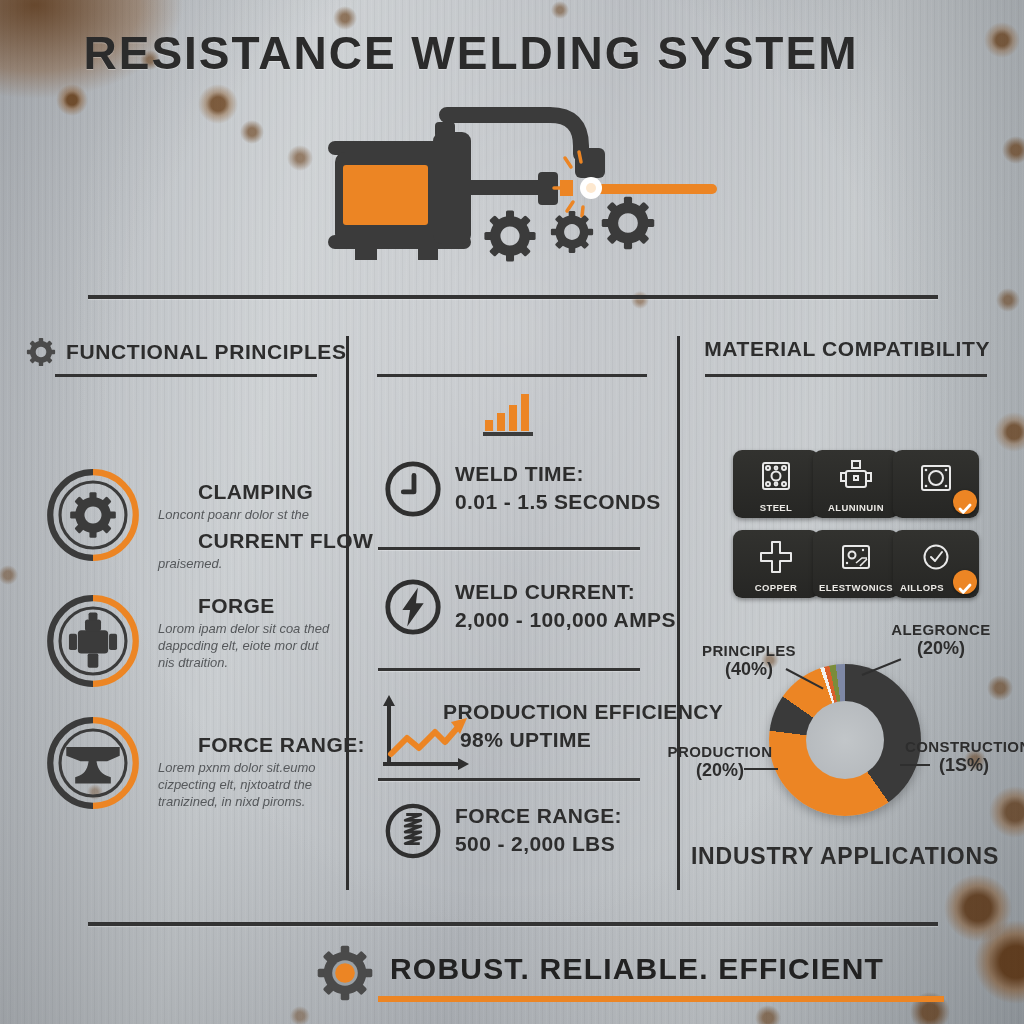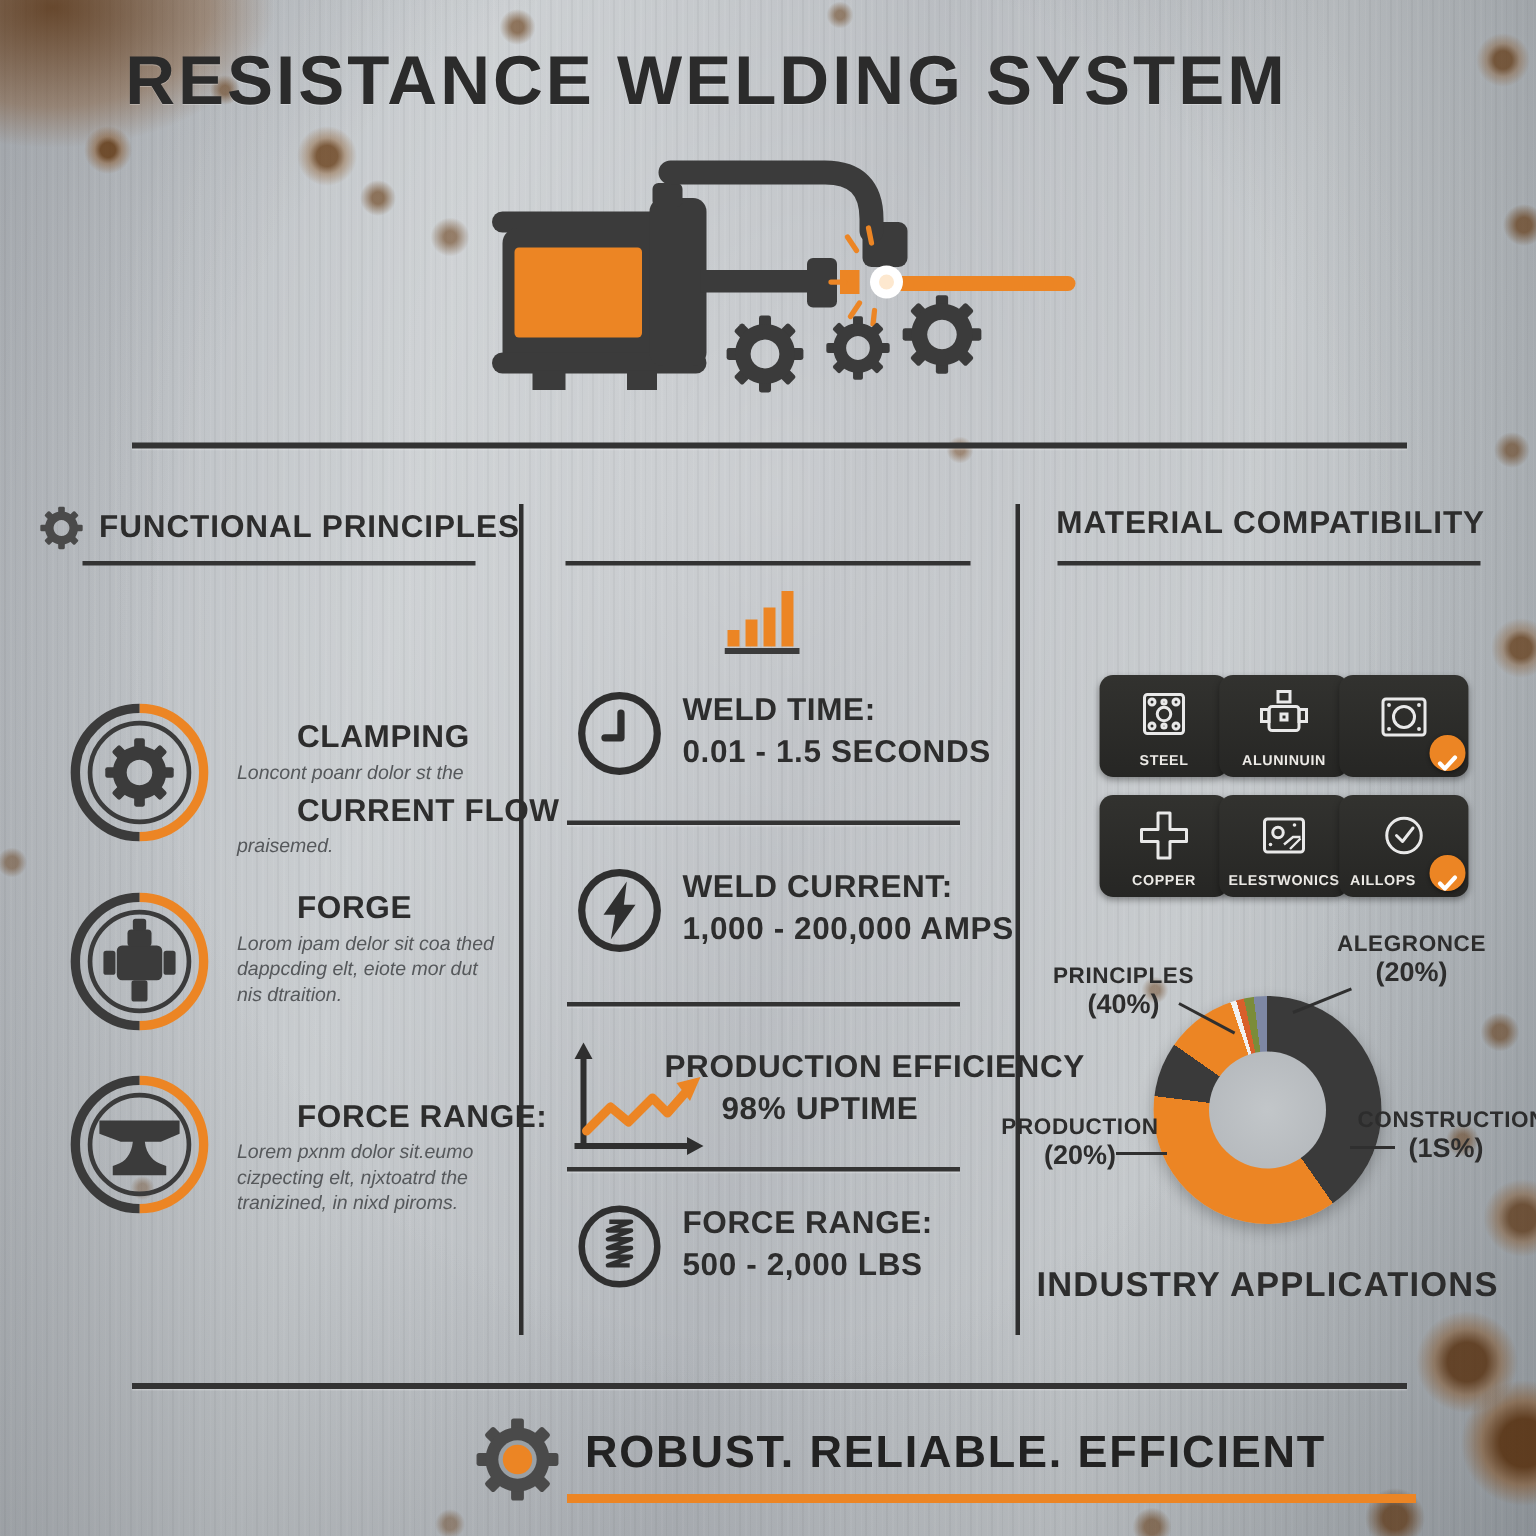--- a/index.html
+++ b/index.html
@@ -51,21 +51,21 @@
     text-shadow:0 1px 0 rgba(255,255,255,.28);
   }
   .hdiv{position:absolute;height:4px;background:#333;box-shadow:0 1px 1px rgba(255,255,255,.3);}
   .vdiv{position:absolute;width:3px;background:#2f2f2f;}
   .col-header{position:absolute;font-size:21px;font-weight:800;letter-spacing:.6px;color:#2d2d2d;display:flex;align-items:center;gap:10px;}
   .underline{position:absolute;height:3px;background:#333;}
   .item-h{font-size:21px;font-weight:800;letter-spacing:.4px;color:#2d2d2d;margin-left:40px;}
   .item-b{font-size:13px;font-style:italic;color:#55585b;line-height:1.3;width:175px;margin:3px 0 5px;}
   .metric{position:absolute;}
   .m-label,.m-value{font-size:21px;font-weight:800;letter-spacing:.4px;color:#2d2d2d;line-height:1.35;}
-  .indent{margin-left:38px;}
+  .indent{margin-left:17px;}
   .tile{position:absolute;width:86px;height:68px;border-radius:9px;
     background:linear-gradient(180deg,#32322f,#262624);box-shadow:0 2px 4px rgba(0,0,0,.35);}
   .tile svg{display:block;margin:7px auto 0;}
   .tile-label{position:absolute;left:0;bottom:5px;width:100%;text-align:center;
     font-size:9.5px;font-weight:700;letter-spacing:.4px;color:#eceae6;}
   .badge{position:absolute;right:2px;bottom:4px;width:24px;height:24px;border-radius:50%;
     background:#EC8524;box-shadow:0 1px 3px rgba(0,0,0,.45);}
   .donut{position:absolute;left:769px;top:664px;width:152px;height:152px;border-radius:50%;
     box-shadow:0 4px 10px rgba(0,0,0,.25);
     background:conic-gradient(#3a3a3a 0deg 145deg,#EC8524 145deg 277deg,#3a3a3a 277deg 305deg,#EC8524 305deg 341deg,#f2f2f2 341deg 344deg,#d95f2b 344deg 348deg,#7b8c3a 348deg 353deg,#7e88a5 353deg 360deg);}
@@ -207,21 +207,21 @@
     <div class="m-value">0.01 - 1.5 SECONDS</div>
   </div>
   <div class="hdiv" style="left:378px;top:547px;width:262px;height:3px"></div>
 
   <svg class="abs" style="left:382px;top:576px" width="62" height="62" viewBox="-32 -32 64 64">
     <circle r="26" fill="none" stroke="#2f2f2f" stroke-width="5"></circle>
     <polygon points="5,-20 -11,3 -3,3 -6,20 11,-4 3,-4" fill="#2f2f2f"></polygon>
   </svg>
   <div class="metric" style="left:455px;top:578px">
     <div class="m-label">WELD CURRENT:</div>
-    <div class="m-value">1,000 - 200,000 AMPS</div>
+    <div class="m-value">2,000 - 100,000 AMPS</div>
   </div>
   <div class="hdiv" style="left:378px;top:668px;width:262px;height:3px"></div>
 
   <svg class="abs" style="left:375px;top:694px" width="100" height="82" viewBox="0 0 100 82">
     <line x1="14" y1="8" x2="14" y2="70" stroke="#2f2f2f" stroke-width="4"></line>
     <polygon points="14,1 8,12 20,12" fill="#2f2f2f"></polygon>
     <line x1="8" y1="70" x2="86" y2="70" stroke="#2f2f2f" stroke-width="4"></line>
     <polygon points="94,70 83,64 83,76" fill="#2f2f2f"></polygon>
     <polyline points="16,60 32,44 44,54 60,38 70,48 84,32" fill="none" stroke="#EC8524" stroke-width="6" stroke-linecap="round" stroke-linejoin="round"></polyline>
     <polygon points="92,24 76,28 85,40" fill="#EC8524"></polygon>

